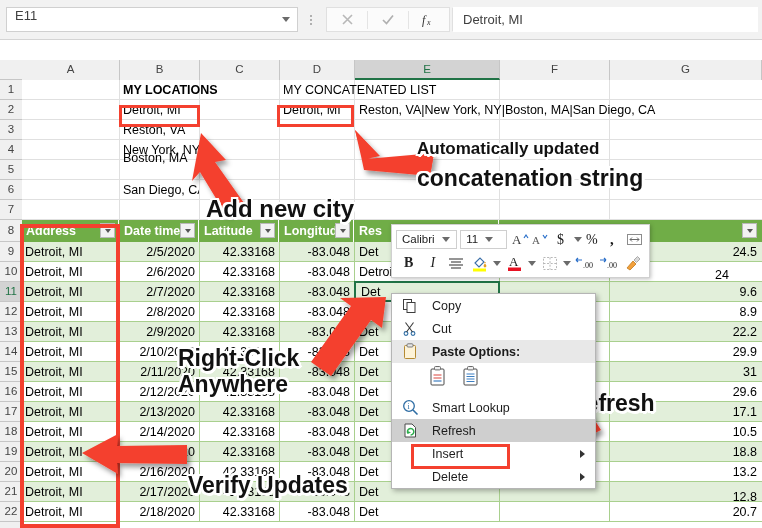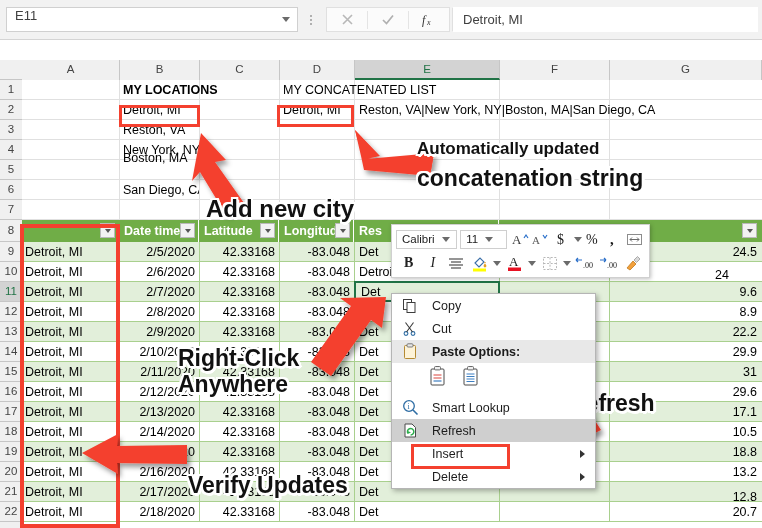--- a/index.html
+++ b/index.html
@@ -283,20 +283,21 @@
 
       <div class="cell" style="left:98px;top:20px;width:79px;height:19px">Detroit, MI</div>
       <div class="cell" style="left:98px;top:40px;width:79px;height:19px">Reston, VA</div>
       <div class="cell" style="left:98px;top:60px;width:79px;height:19px">New York, NY</div>
       <div class="cell" style="left:98px;top:68px;width:79px;height:19px">Boston, MA</div>
       <div class="cell" style="left:98px;top:100px;width:79px;height:19px">San Diego, CA</div>
 
       <div class="cell" style="left:258px;top:20px;width:74px;height:19px">Detroit, MI</div>
       <div class="cell" style="left:334px;top:20px;width:420px;height:19px">Reston, VA|New York, NY|Boston, MA|San Diego, CA</div>
 
+      <div class="tblhdr" style="left:0;top:140px;width:97px;height:22px">Address</div>
       <div class="filt" style="left:78px;top:143px">
           <i></i>
         </div>
       <div class="tblhdr" style="left:98px;top:140px;width:79px;height:22px">Date time</div>
       <div class="filt" style="left:158px;top:143px">
           <i></i>
         </div>
       <div class="tblhdr" style="left:178px;top:140px;width:79px;height:22px">Latitude</div>
       <div class="filt" style="left:238px;top:143px">
           <i></i>

